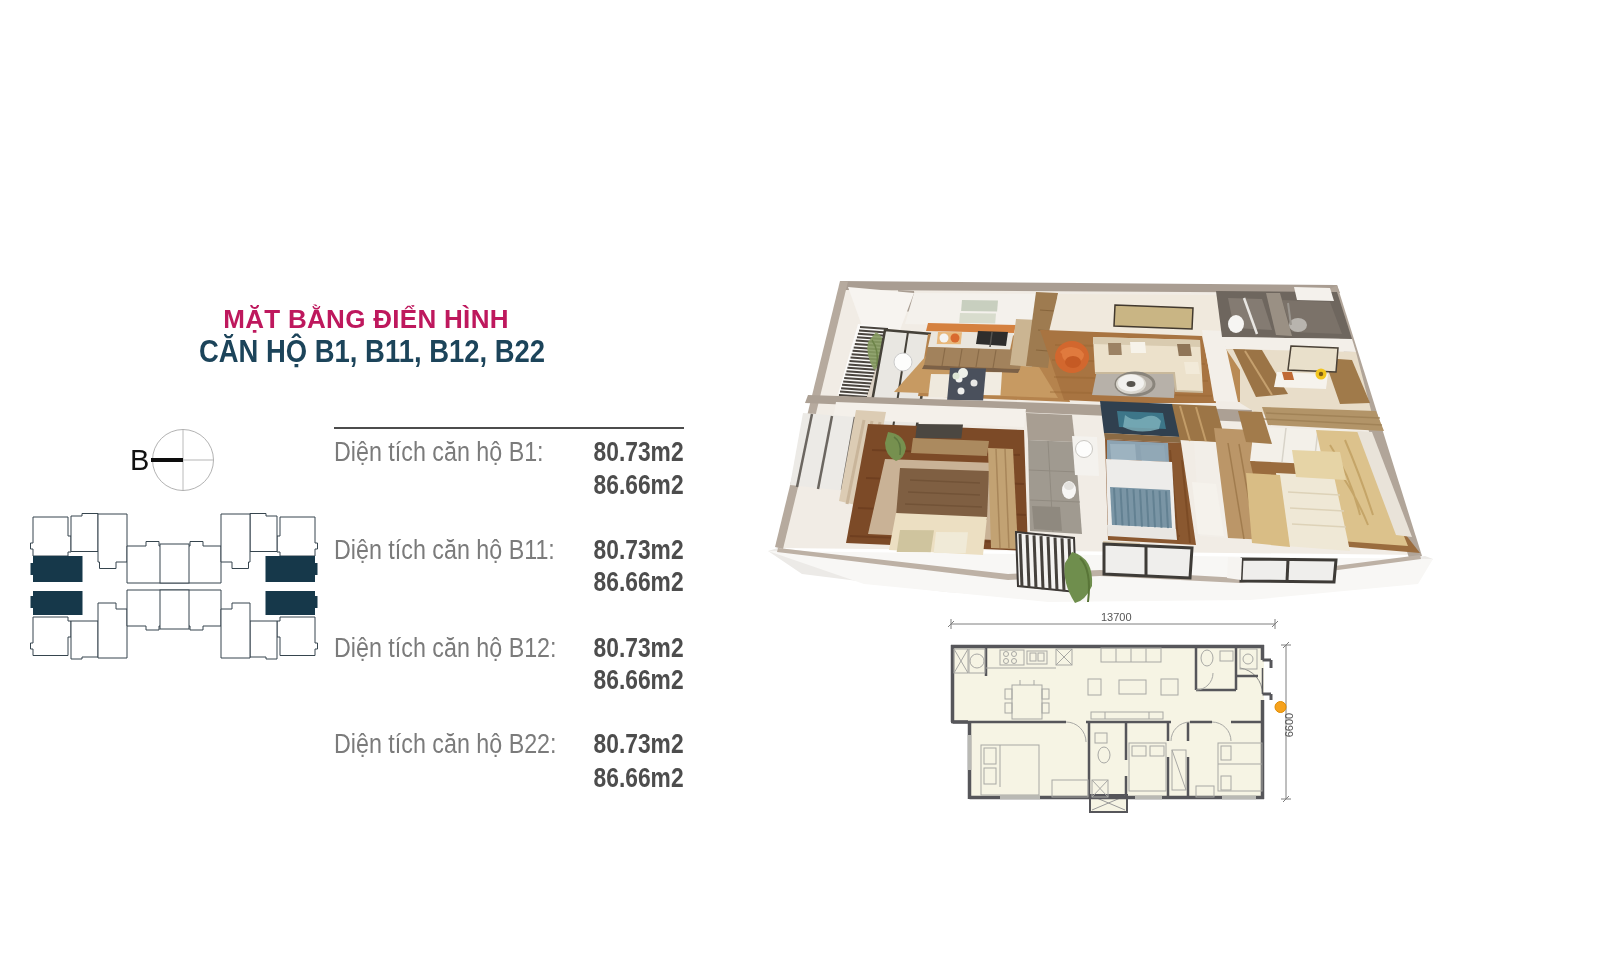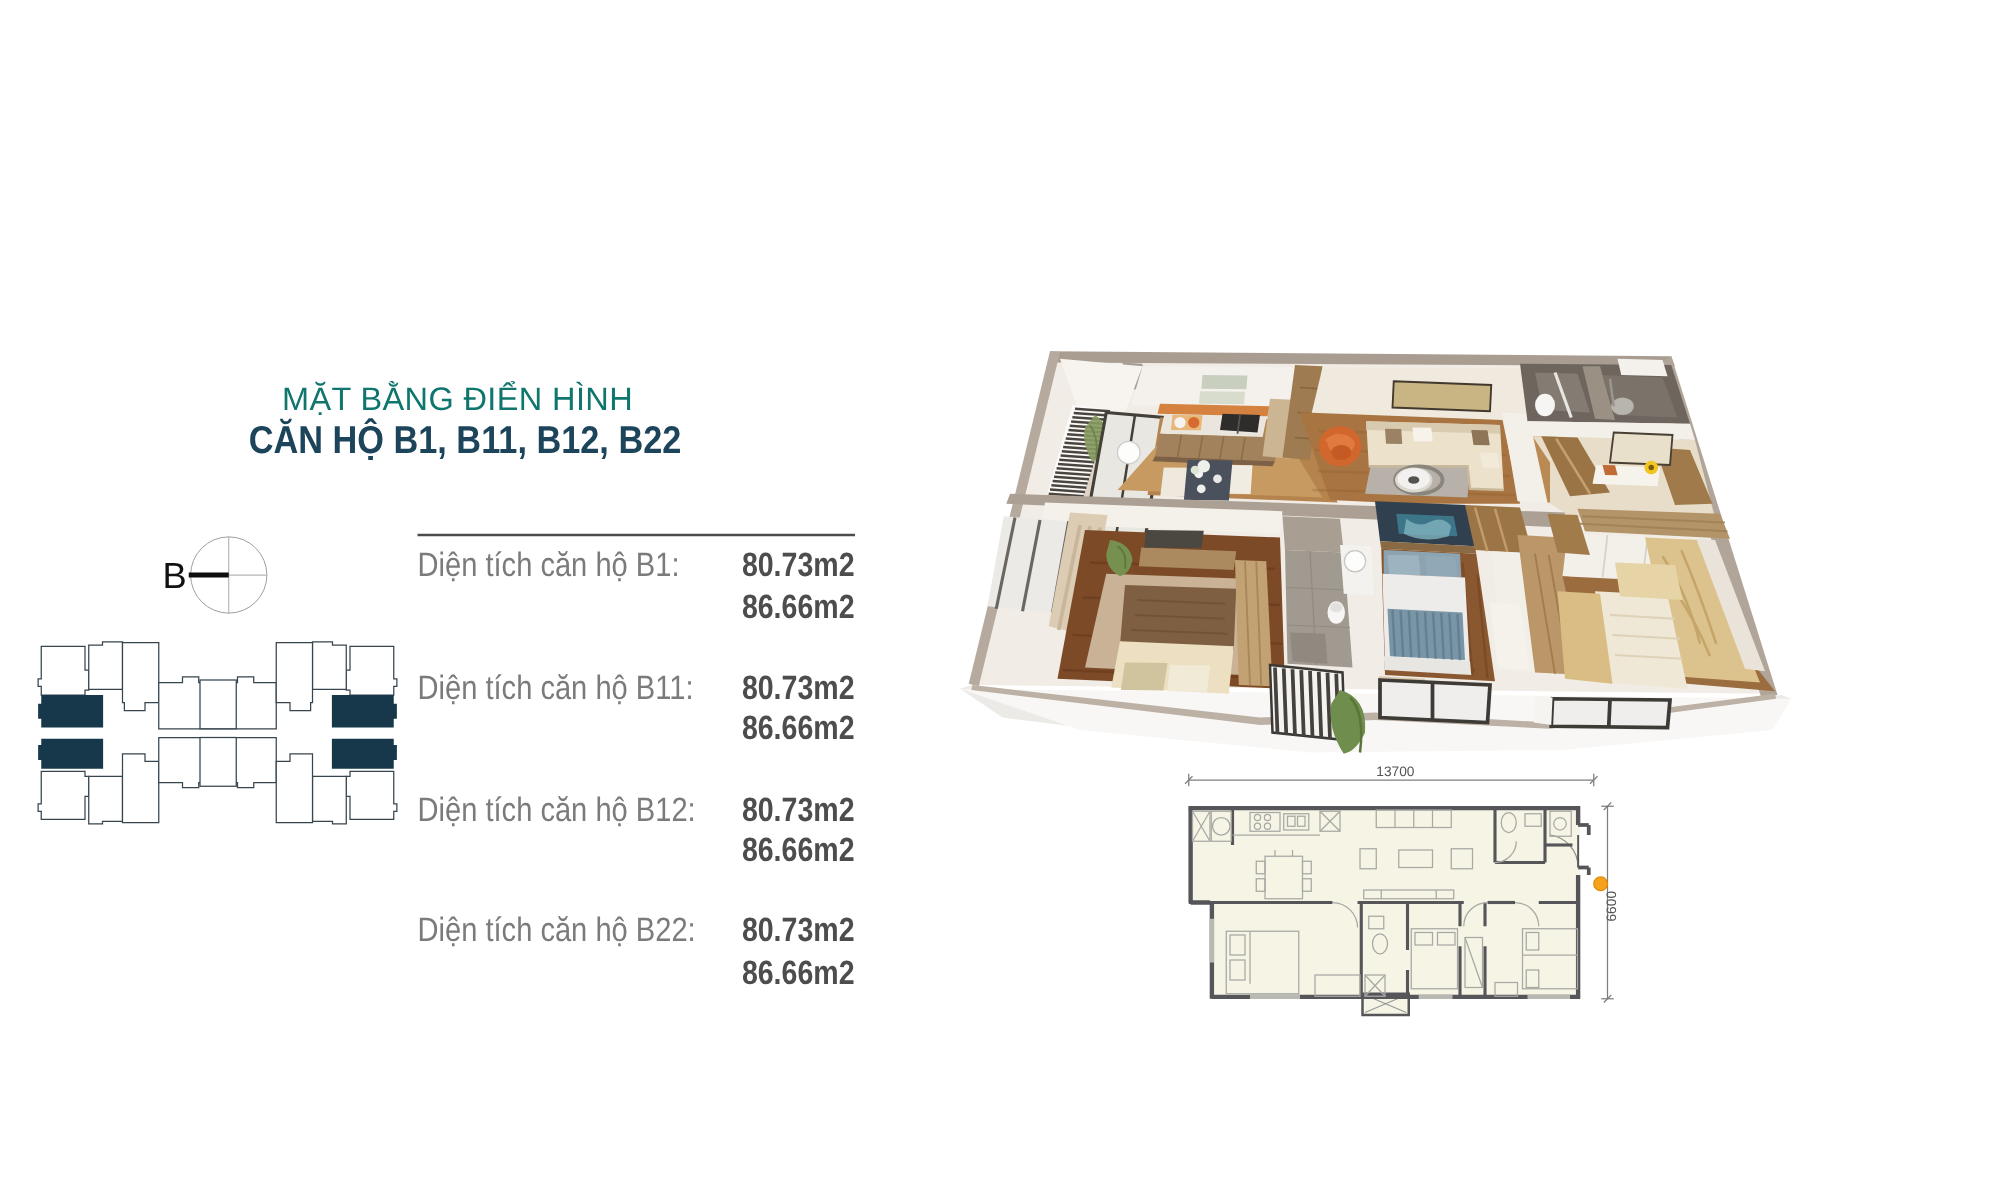--- a/index.html
+++ b/index.html
@@ -2,21 +2,21 @@
 <html><head>
 <meta charset="utf-8">
 <style>
   html,body{margin:0;padding:0;background:#ffffff;width:1600px;height:955px;overflow:hidden;}
   body{font-family:"Liberation Sans", sans-serif;position:relative;}
   .abs{position:absolute;}
 </style>
 </head>
 <body>
 
-<div class="abs" style="left:141px;top:306px;width:450px;text-align:center;color:#0f766e;font-weight:normal;font-size:26px;line-height:26px;letter-spacing:0.3px;">MẶT BẰNG ĐIỂN HÌNH</div>
+<div class="abs" style="left:141px;top:306px;width:450px;text-align:center;color:#be185d;font-weight:bold;font-size:26px;line-height:26px;letter-spacing:0.3px;">MẶT BẰNG ĐIỂN HÌNH</div>
 <div class="abs" style="left:147px;top:336px;width:450px;text-align:center;color:#1c445a;font-weight:bold;font-size:31px;line-height:31px;transform:scaleX(0.885);transform-origin:50% 0;">CĂN HỘ B1, B11, B12, B22</div>
 
 <svg class="abs" style="left:120px;top:425px;" width="110" height="70" viewBox="0 0 110 70">
 
   <circle cx="63" cy="35" r="30.5" fill="none" stroke="#9e9e9e" stroke-width="0.8"></circle>
 
   <line x1="63" y1="4.5" x2="63" y2="65.5" stroke="#a8a8a8" stroke-width="0.8"></line>
 
   <line x1="32.5" y1="35" x2="93.5" y2="35" stroke="#b5b5b5" stroke-width="1"></line>
 

